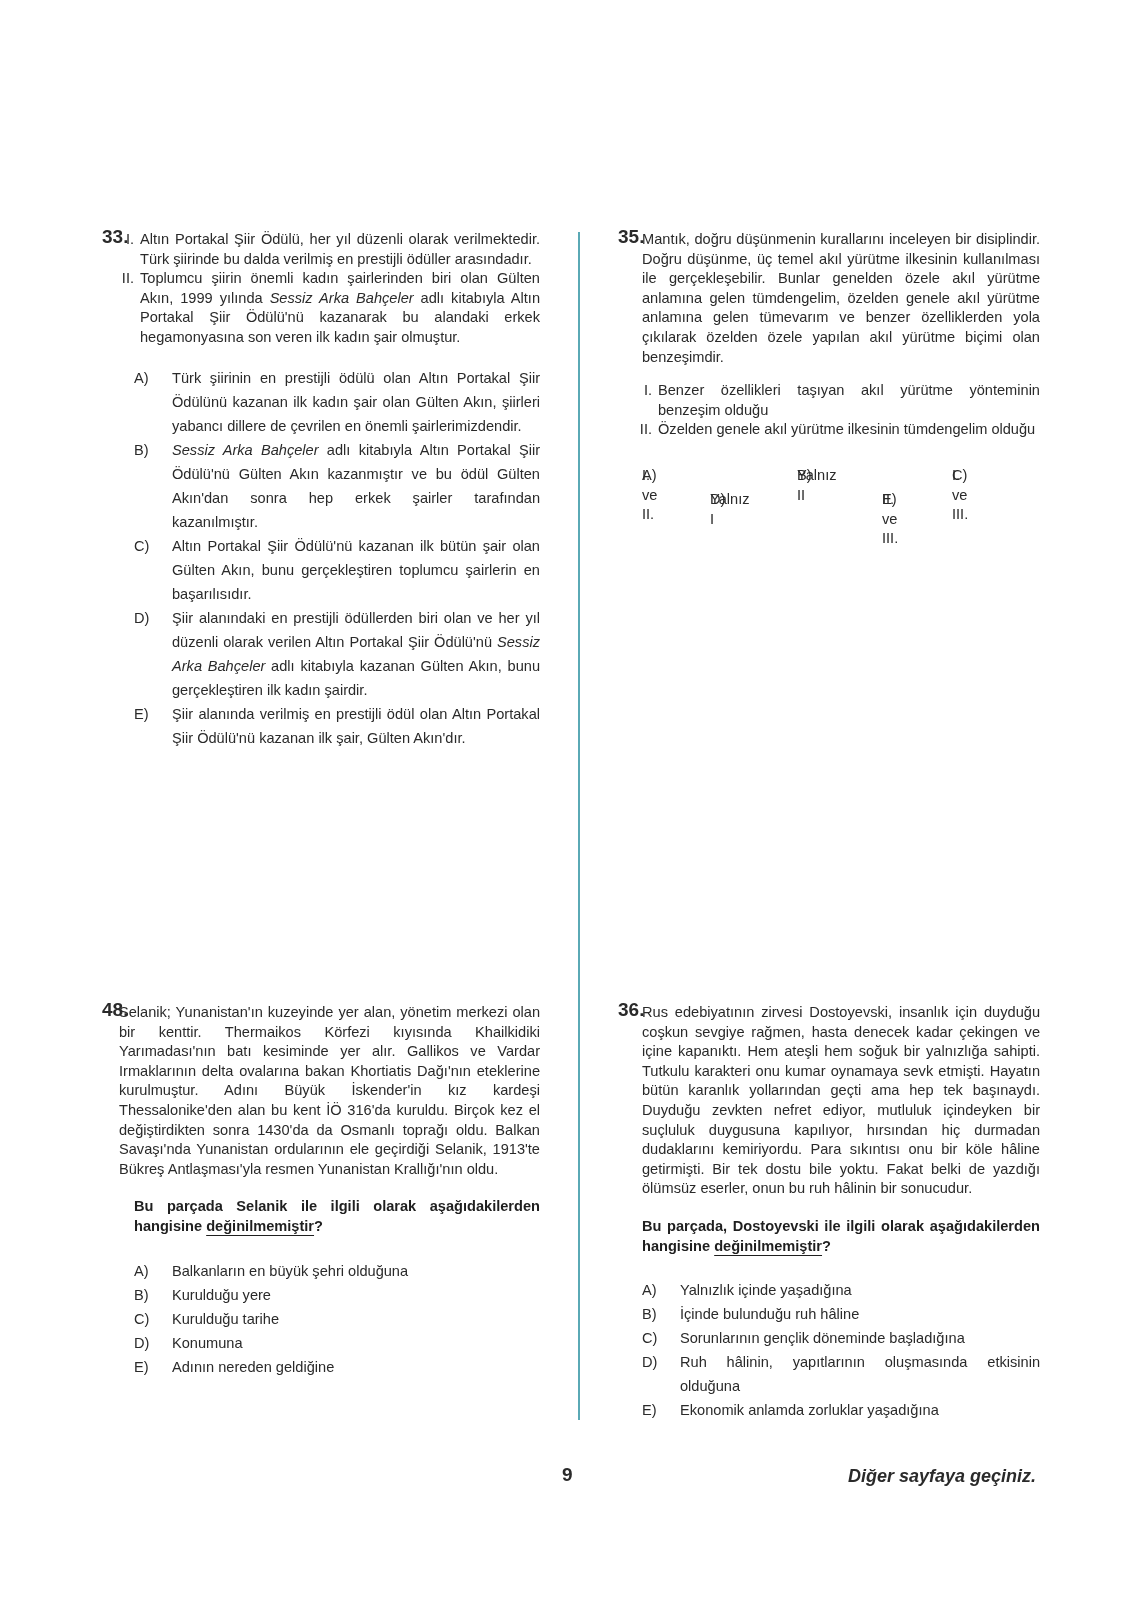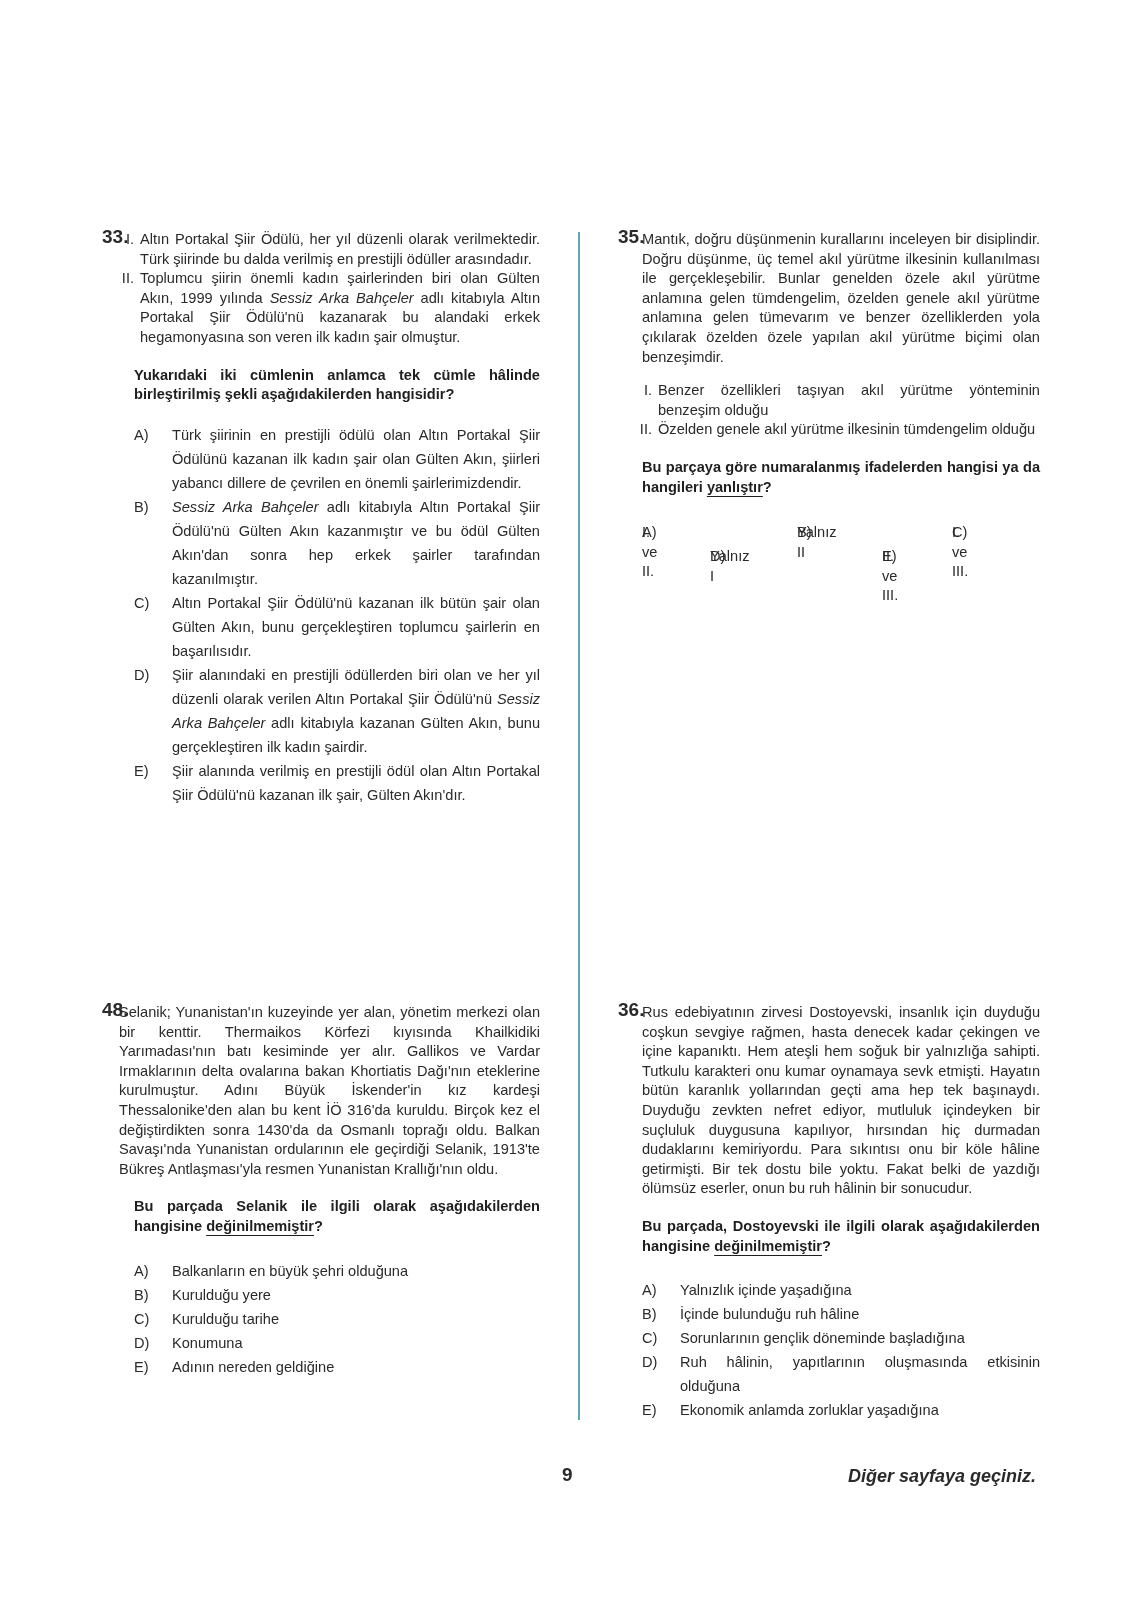--- a/index.html
+++ b/index.html
@@ -35,21 +35,20 @@
   <div style="margin-left:12px;">
     <div class="roman">
       <span class="rn">I.</span>
       <span class="rt">Altın Portakal Şiir Ödülü, her yıl düzenli olarak verilmektedir. Türk şiirinde bu dalda verilmiş en prestijli ödüller arasındadır.</span>
     </div>
     <div class="roman">
       <span class="rn">II.</span>
       <span class="rt"><span>Toplumcu şiirin önemli kadın şairlerinden biri olan Gülten Akın, 1999 yılında </span><span class="it">Sessiz Arka Bahçeler</span><span> adlı kitabıyla Altın Portakal Şiir Ödülü'nü kazanarak bu alandaki erkek hegamonyasına son veren ilk kadın şair olmuştur.</span></span>
     </div>
   </div>
-  <div class="stem">Yukarıdaki iki cümlenin anlamca tek cümle hâlinde birleştirilmiş şekli aşağıdakilerden hangisidir?</div>
   <div class="opts loose" style="margin-top:18px;">
     <div class="opt">
         <span class="ol">A)</span>
         <span class="ot">Türk şiirinin en prestijli ödülü olan Altın Portakal Şiir Ödülünü kazanan ilk kadın şair olan Gülten Akın, şiirleri yabancı dillere de çevrilen en önemli şairlerimizdendir.</span>
       </div>
     <div class="opt">
         <span class="ol">B)</span>
         <span class="ot"><span class="it">Sessiz Arka Bahçeler</span><span> adlı kitabıyla Altın Portakal Şiir Ödülü'nü Gülten Akın kazanmıştır ve bu ödül Gülten Akın'dan sonra hep erkek şairler tarafından kazanılmıştır.</span></span>
       </div>
     <div class="opt">
@@ -73,21 +72,20 @@
   <div style="margin-left:14px; margin-top:14px;">
     <div class="roman">
         <span class="rn">I.</span>
         <span class="rt">Benzer özellikleri taşıyan akıl yürütme yönteminin benzeşim olduğu</span>
       </div>
     <div class="roman">
         <span class="rn">II.</span>
         <span class="rt">Özelden genele akıl yürütme ilkesinin tümdengelim olduğu</span>
       </div>
   </div>
-  <div class="stem" style="margin-left:32px;"><span>Bu parçaya göre numaralanmış ifadelerden hangisi ya da hangileri </span><span class="u">yanlıştır</span><span>?</span></div>
   <div class="grid-opts" style="margin-left:32px;">
     <span style="left:0; top:0;">
         <span>A)</span> 
         <span>I. ve II.</span>
       </span>
     <span style="left:155px; top:0;">
         <span>B)</span> 
         <span>Yalnız II</span>
       </span>
     <span style="left:310px; top:0;">

